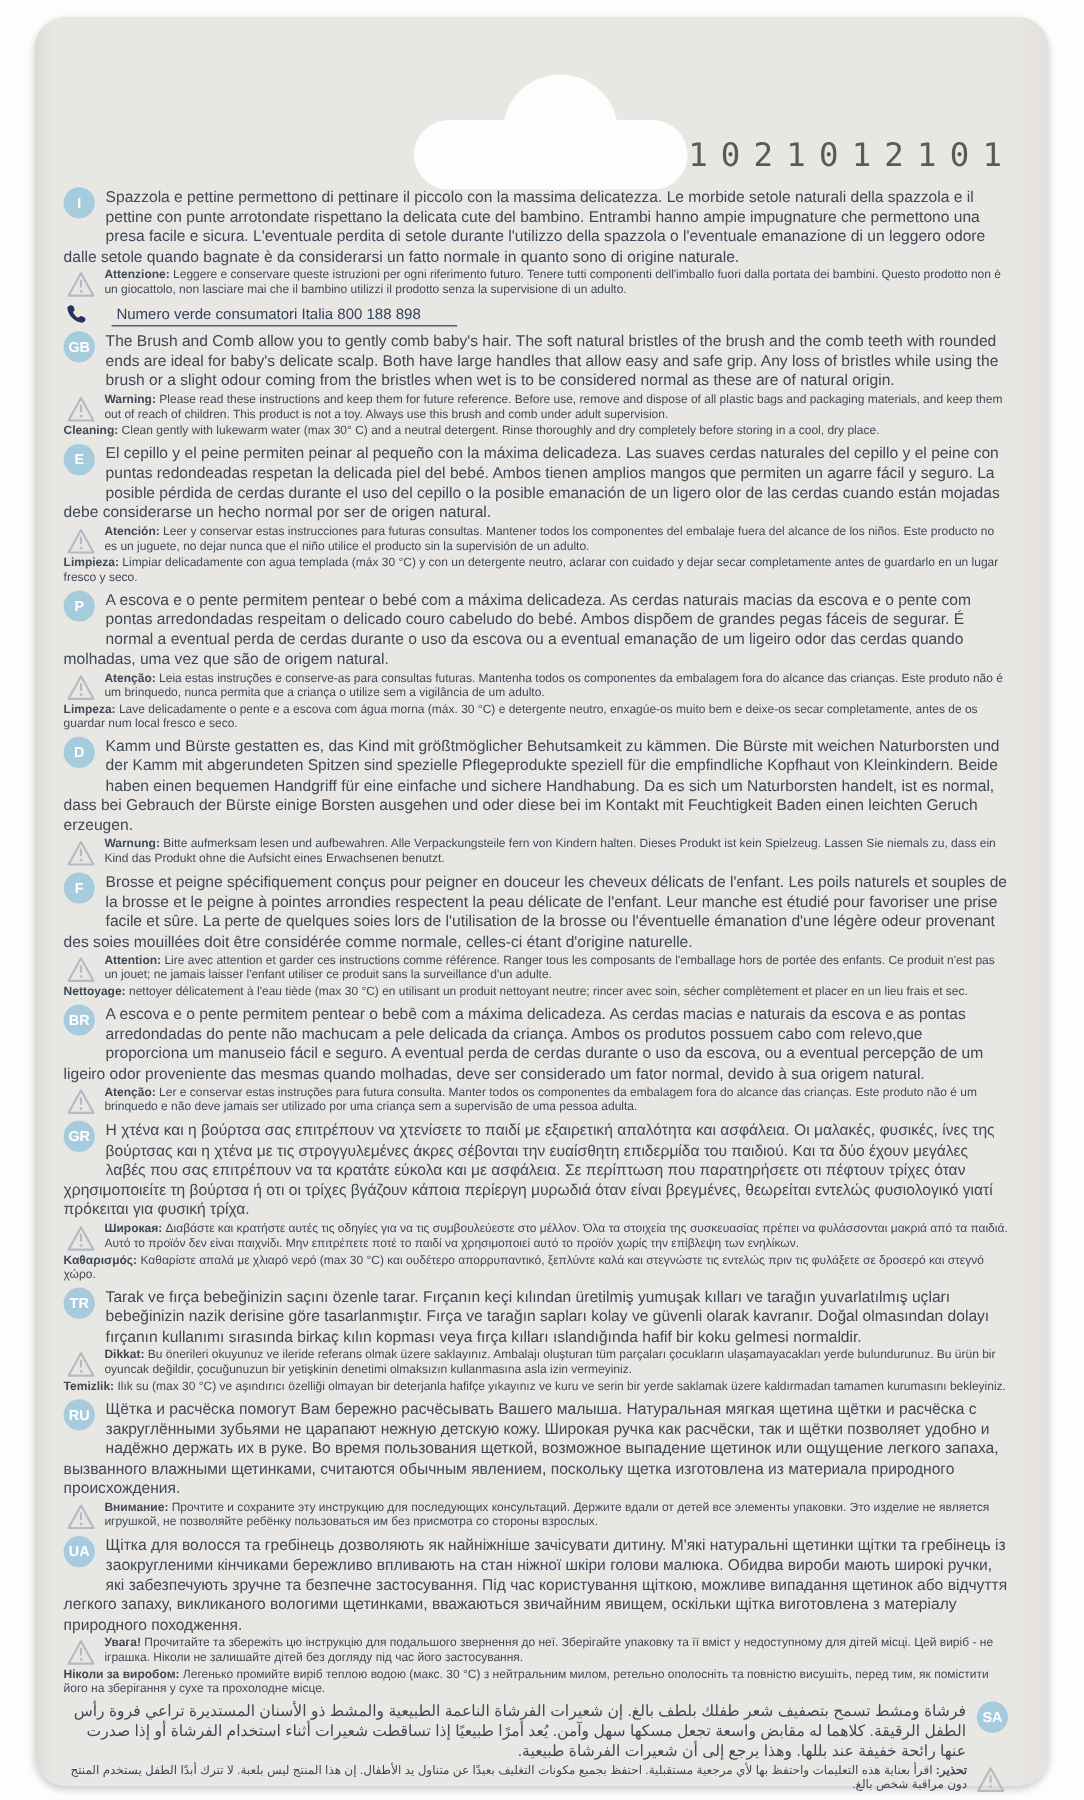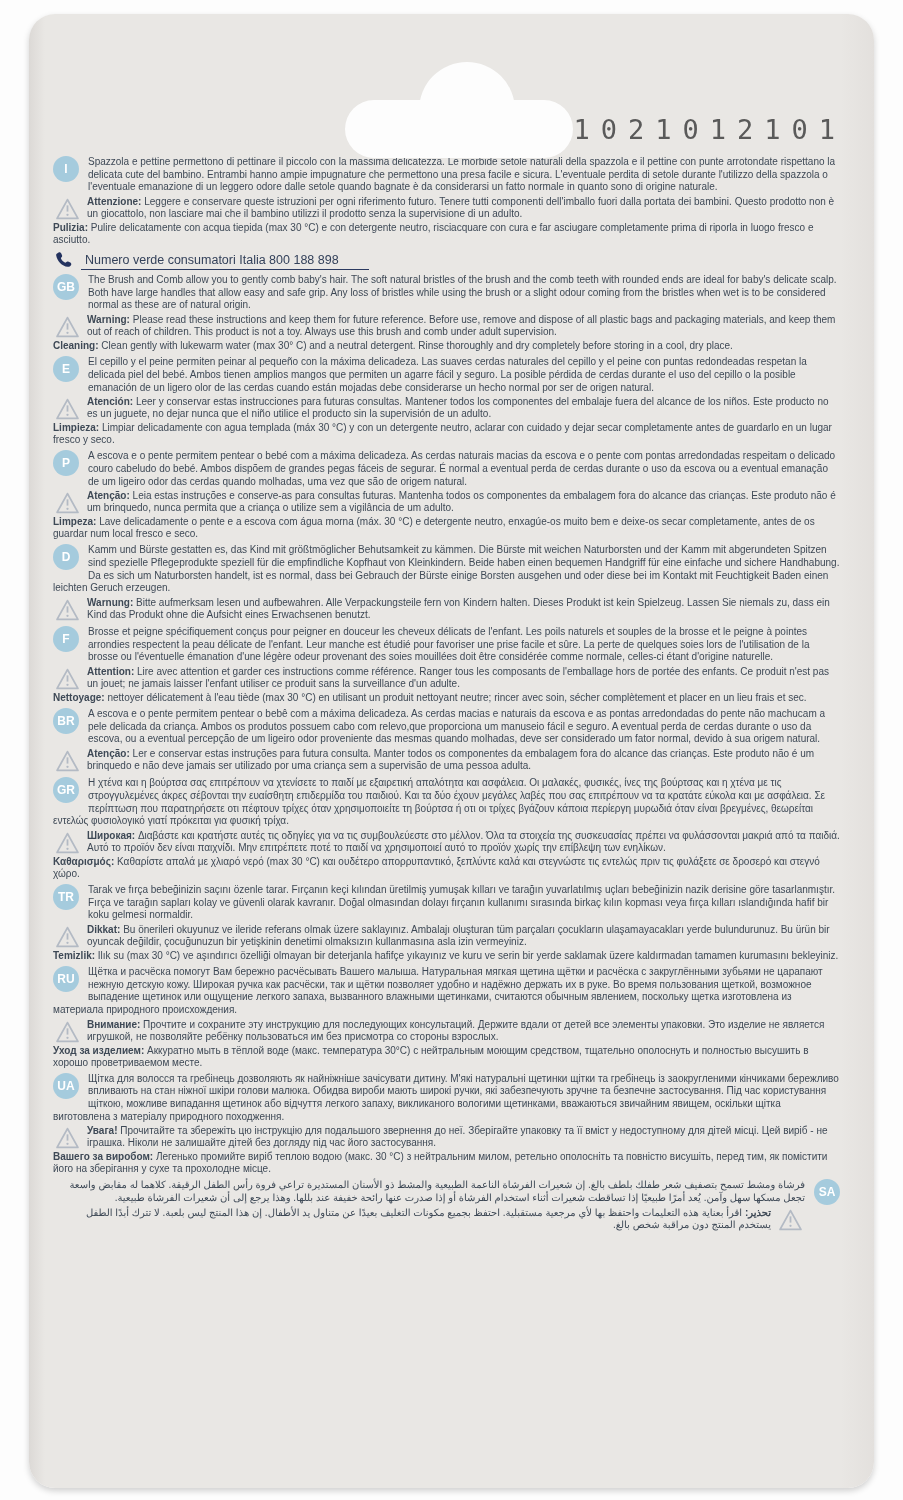--- a/index.html
+++ b/index.html
@@ -11,28 +11,28 @@
   .hole-slot{position:absolute;left:316px;top:86px;width:228px;height:58px;background:#fdfdfd;border-radius:29px;}
   .hole-circle{position:absolute;left:390px;top:48px;width:96px;height:96px;background:#fdfdfd;border-radius:50%;}
   .top-code{position:absolute;top:100px;right:28px;font-family:"DejaVu Sans Mono",monospace;
         font-size:27px;letter-spacing:11px;color:#474747;opacity:.88;}
   .content{padding:142px 34px 0 24px;}
   .sec{margin-bottom:4px;overflow:visible;}
   .badge{float:left;width:27px;height:38px;margin-right:8px;}
   .rtl .badge{float:right;margin-right:0;margin-left:8px;}
   .badge .dot{width:26px;height:26px;border-radius:50%;background:#a5cbdd;color:#fff;
         font-weight:bold;font-size:12px;display:flex;align-items:center;justify-content:center;}
-  .body{font-size:10px;line-height:1.27;}
+  .body{font-size:13px;line-height:1.27;}
   .small{font-size:10px;line-height:1.2;margin:2px 0 0 0;clear:none;}
   .small b{font-weight:bold;}
   .warn{overflow:visible;}
   .tri{float:left;width:25px;height:24px;margin:1px 7px 0 2px;}
   .rtl .tri{float:right;margin:1px 2px 0 7px;}
   .care{margin-top:2px;clear:both;}
-  .phoneline{margin-top:4px;clear:both;display:flex;align-items:flex-end;gap:8px;}
+  .phoneline{margin-top:4px;clear:both;display:flex;align-items:flex-end;gap:20px;}
   .phoneline .num{font-size:12.5px;color:#33415a;border-bottom:1.2px solid #2b3a60;
         padding:0 30px 2px 4px;}
   .rtl{direction:rtl;text-align:right;}
   .clear{clear:both;}
 </style>
 </head>
 <body>
 
 <div class="page">
   <div class="card">
@@ -48,21 +48,20 @@
           </span>
         <div class="body">Spazzola e pettine permettono di pettinare il piccolo con la massima delicatezza. Le morbide setole naturali della spazzola e il pettine con punte arrotondate rispettano la delicata cute del bambino. Entrambi hanno ampie impugnature che permettono una presa facile e sicura. L'eventuale perdita di setole durante l'utilizzo della spazzola o l'eventuale emanazione di un leggero odore dalle setole quando bagnate è da considerarsi un fatto normale in quanto sono di origine naturale.</div>
         <div class="small warn">
           <svg class="tri" viewBox="0 0 24 22">
               <path d="M12 2 L22 20 H2 Z" fill="none" stroke="#b3bac4" stroke-width="1.7" stroke-linejoin="round"></path>
               <line x1="12" y1="7.5" x2="12" y2="13.5" stroke="#b3bac4" stroke-width="1.7"></line>
               <circle cx="12" cy="16.6" r="1.1" fill="#b3bac4"></circle>
             </svg>
           <b>Attenzione:</b> <span>Leggere e conservare queste istruzioni per ogni riferimento futuro. Tenere tutti componenti dell'imballo fuori dalla portata dei bambini. Questo prodotto non è un giocattolo, non lasciare mai che il bambino utilizzi il prodotto senza la supervisione di un adulto.</span>
         </div>
-        <p class="small care"><b>Pulizia:</b> <span>Pulire delicatamente con acqua tiepida (max 30 °C) e con detergente neutro, risciacquare con cura e far asciugare completamente prima di riporla in luogo fresco e asciutto.</span></p>
         <div class="phoneline">
           <svg width="20" height="20" viewBox="0 0 24 24">
               <path fill="#24335f" d="M6.4 3.2c1.4-1 3.1-.2 3.7 1.4l.8 2c.3.9-.1 1.7-.9 2.3-.5.4-.6 1-.3 1.6 1 1.9 2.6 3.5 4.5 4.5.6.3 1.2.2 1.6-.3.6-.8 1.4-1.2 2.3-.9l2 .8c1.6.6 2.4 2.3 1.4 3.7-.9 1.3-2.4 2.1-4 1.9C11 19.4 4.6 13 3.8 6.2c-.2-1.3.8-2.4 2.6-3z"></path>
             </svg>
           <span class="num">Numero verde consumatori Italia 800 188 898</span>
         </div>
         <div class="clear"></div>
       </div>
 
       <div class="sec">
@@ -205,38 +204,37 @@
           </span>
         <div class="body">Щётка и расчёска помогут Вам бережно расчёсывать Вашего малыша. Натуральная мягкая щетина щётки и расчёска с закруглёнными зубьями не царапают нежную детскую кожу. Широкая ручка как расчёски, так и щётки позволяет удобно и надёжно держать их в руке. Во время пользования щеткой, возможное выпадение щетинок или ощущение легкого запаха, вызванного влажными щетинками, считаются обычным явлением, поскольку щетка изготовлена из материала природного происхождения.</div>
         <div class="small warn">
           <svg class="tri" viewBox="0 0 24 22">
               <path d="M12 2 L22 20 H2 Z" fill="none" stroke="#b3bac4" stroke-width="1.7" stroke-linejoin="round"></path>
               <line x1="12" y1="7.5" x2="12" y2="13.5" stroke="#b3bac4" stroke-width="1.7"></line>
               <circle cx="12" cy="16.6" r="1.1" fill="#b3bac4"></circle>
             </svg>
           <b>Внимание:</b> <span>Прочтите и сохраните эту инструкцию для последующих консультаций. Держите вдали от детей все элементы упаковки. Это изделие не является игрушкой, не позволяйте ребёнку пользоваться им без присмотра со стороны взрослых.</span>
         </div>
-        <p class="small care"><b>Уход за изделием:</b> <span>Аккуратно мыть в тёплой воде (макс. температура 30°C) с нейтральным моющим средством, тщательно ополоснуть и полностью высушить в хорошо проветриваемом месте.</span></p>
         <div class="clear"></div>
       </div>
 
       <div class="sec">
         <span class="badge">
             <span class="dot">UA</span>
           </span>
         <div class="body">Щітка для волосся та гребінець дозволяють як найніжніше зачісувати дитину. М'які натуральні щетинки щітки та гребінець із заокругленими кінчиками бережливо впливають на стан ніжної шкіри голови малюка. Обидва вироби мають широкі ручки, які забезпечують зручне та безпечне застосування. Під час користування щіткою, можливе випадання щетинок або відчуття легкого запаху, викликаного вологими щетинками, вважаються звичайним явищем, оскільки щітка виготовлена з матеріалу природного походження.</div>
         <div class="small warn">
           <svg class="tri" viewBox="0 0 24 22">
               <path d="M12 2 L22 20 H2 Z" fill="none" stroke="#b3bac4" stroke-width="1.7" stroke-linejoin="round"></path>
               <line x1="12" y1="7.5" x2="12" y2="13.5" stroke="#b3bac4" stroke-width="1.7"></line>
               <circle cx="12" cy="16.6" r="1.1" fill="#b3bac4"></circle>
             </svg>
           <b>Увага!</b> <span>Прочитайте та збережіть цю інструкцію для подальшого звернення до неї. Зберігайте упаковку та її вміст у недоступному для дітей місці. Цей виріб - не іграшка. Ніколи не залишайте дітей без догляду під час його застосування.</span>
         </div>
-        <p class="small care"><b>Вашего за виробом:</b> <span>Легенько промийте виріб теплою водою (макс. 30 °C) з нейтральним милом, ретельно ополосніть та повністю висушіть, перед тим, як помістити його на зберігання у сухе та прохолодне місце.</span></p>
+        <p class="small care"><b>Ніколи за виробом:</b> <span>Легенько промийте виріб теплою водою (макс. 30 °C) з нейтральним милом, ретельно ополосніть та повністю висушіть, перед тим, як помістити його на зберігання у сухе та прохолодне місце.</span></p>
         <div class="clear"></div>
       </div>
 
       <div class="sec rtl">
         <span class="badge">
             <span class="dot">SA</span>
           </span>
         <div class="body">فرشاة ومشط تسمح بتصفيف شعر طفلك بلطف بالغ. إن شعيرات الفرشاة الناعمة الطبيعية والمشط ذو الأسنان المستديرة تراعي فروة رأس الطفل الرقيقة. كلاهما له مقابض واسعة تجعل مسكها سهل وآمن. يُعد أمرًا طبيعيًا إذا تساقطت شعيرات أثناء استخدام الفرشاة أو إذا صدرت عنها رائحة خفيفة عند بللها. وهذا يرجع إلى أن شعيرات الفرشاة طبيعية.</div>
         <div class="small warn">
           <svg class="tri" viewBox="0 0 24 22">

